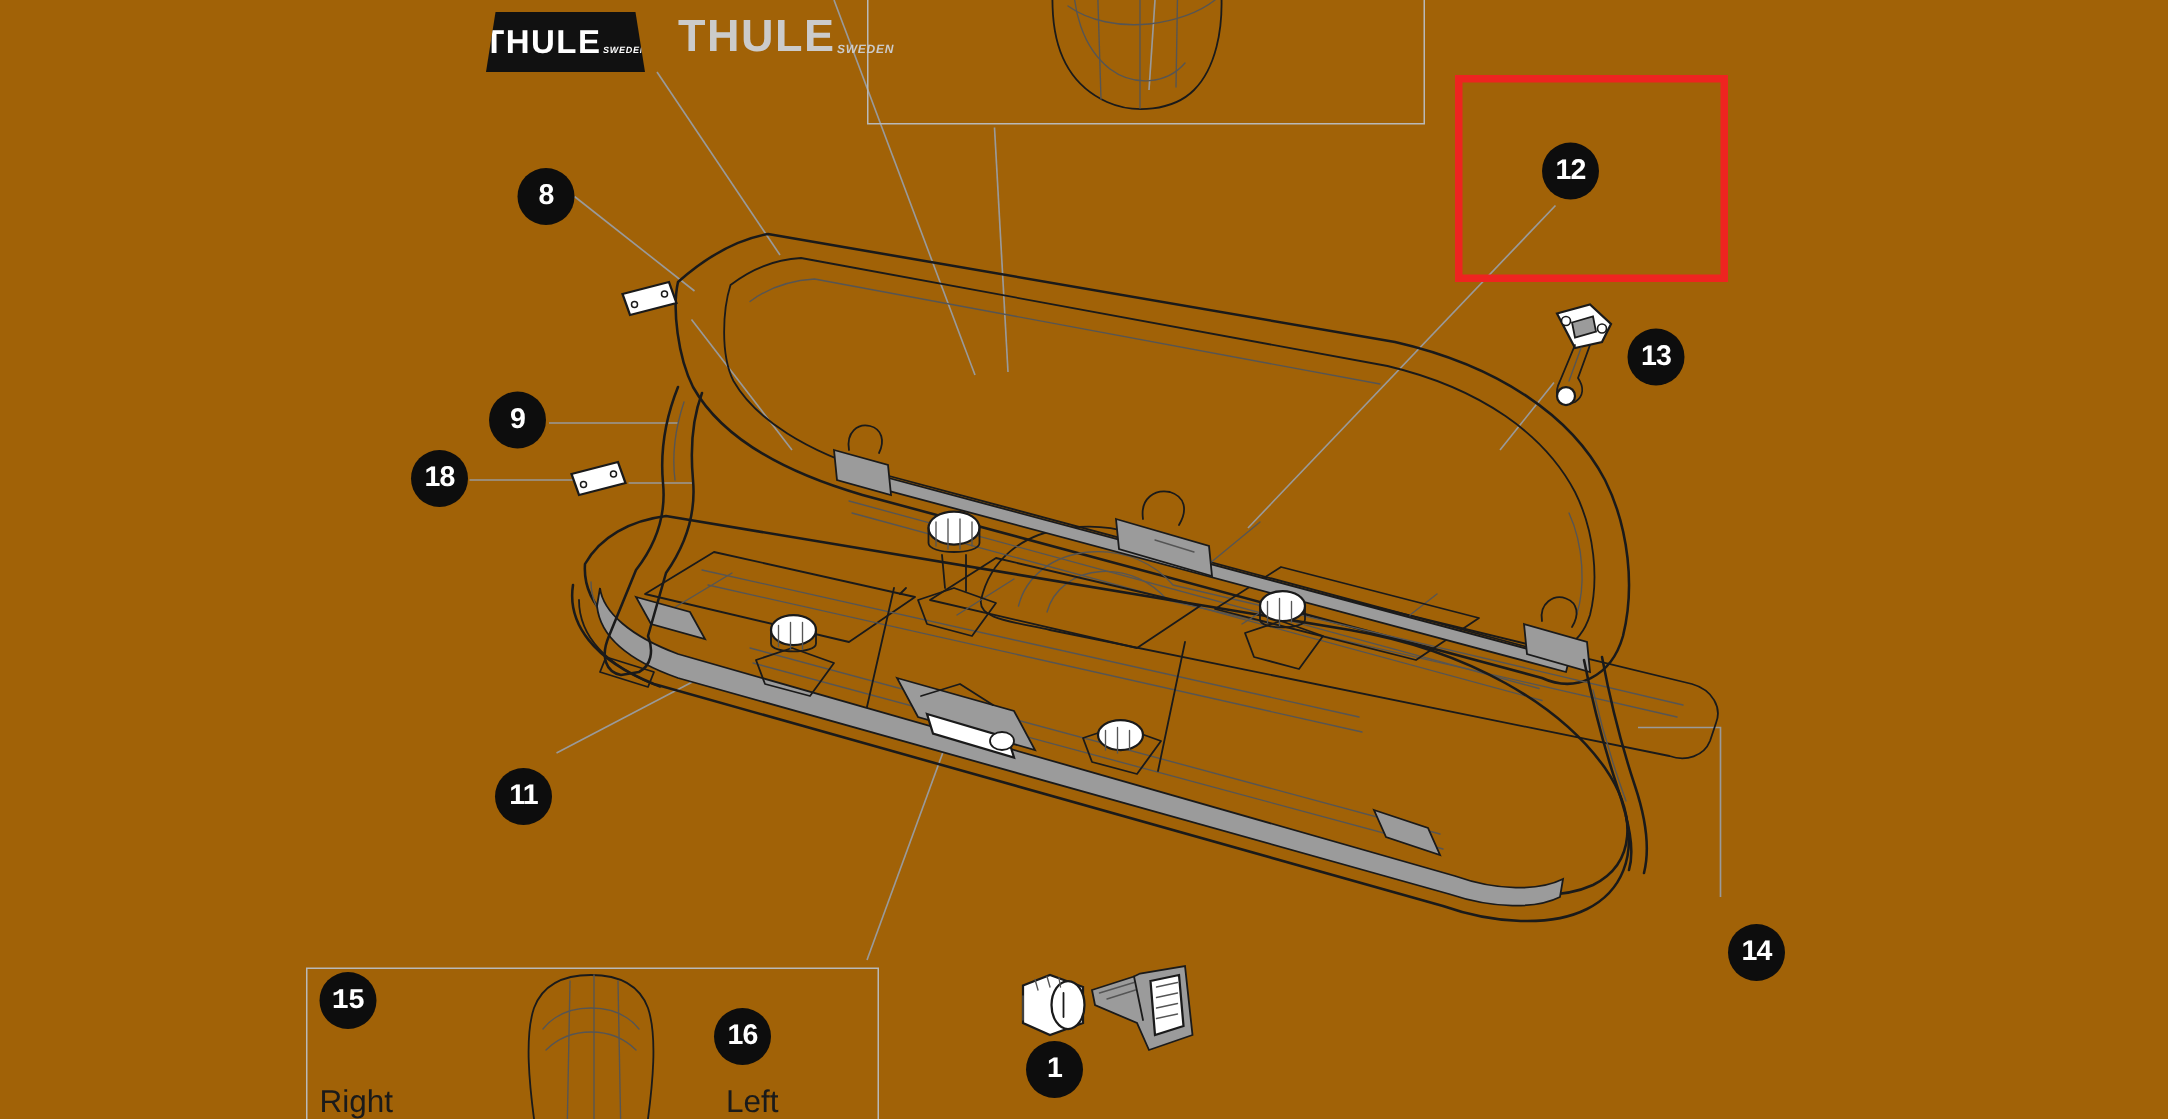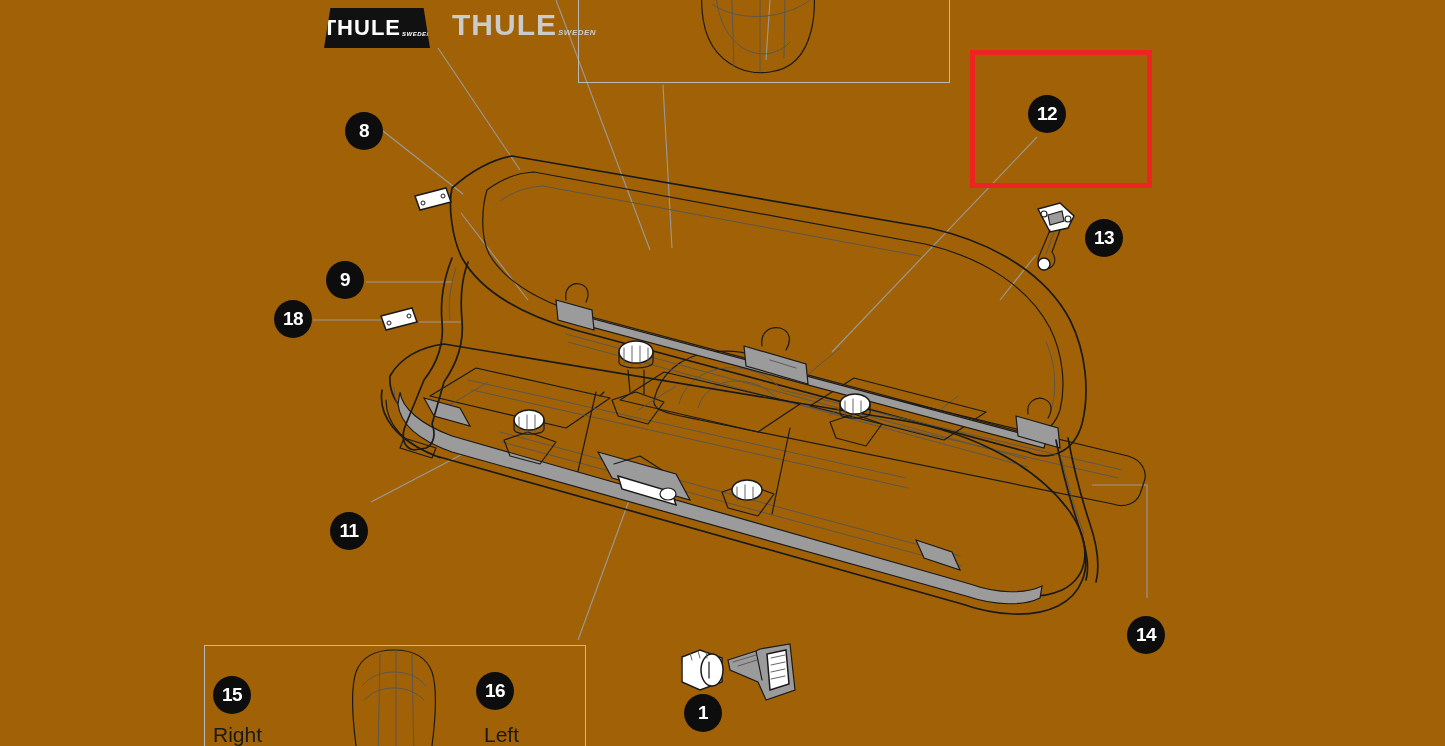--- a/index.html
+++ b/index.html
@@ -419,25 +419,25 @@
     </div>
 
   <div class="callout" style="left:1028px; top:95px;">
       <span>12</span>
     </div>
 
   <div class="callout" style="left:1085px; top:219px;">
       <span>13</span>
     </div>
 
-  <div class="callout" style="left:1127px; top:616px;text-align:center;">
+  <div class="callout" style="left:1152px; top:616px;text-align:center;">
       <span>14</span>
     </div>
 
-  <div class="callout" style="left:213px; top:676px;">
+  <div class="callout" style="left:213px; top:648px;font-family:Liberation Mono, monospace;">
       <span>15</span>
     </div>
 
   <div class="callout" style="left:476px; top:672px;">
       <span>16</span>
     </div>
 
   <div class="callout" style="left:684px; top:694px;">
       <span>1</span>
     </div>

